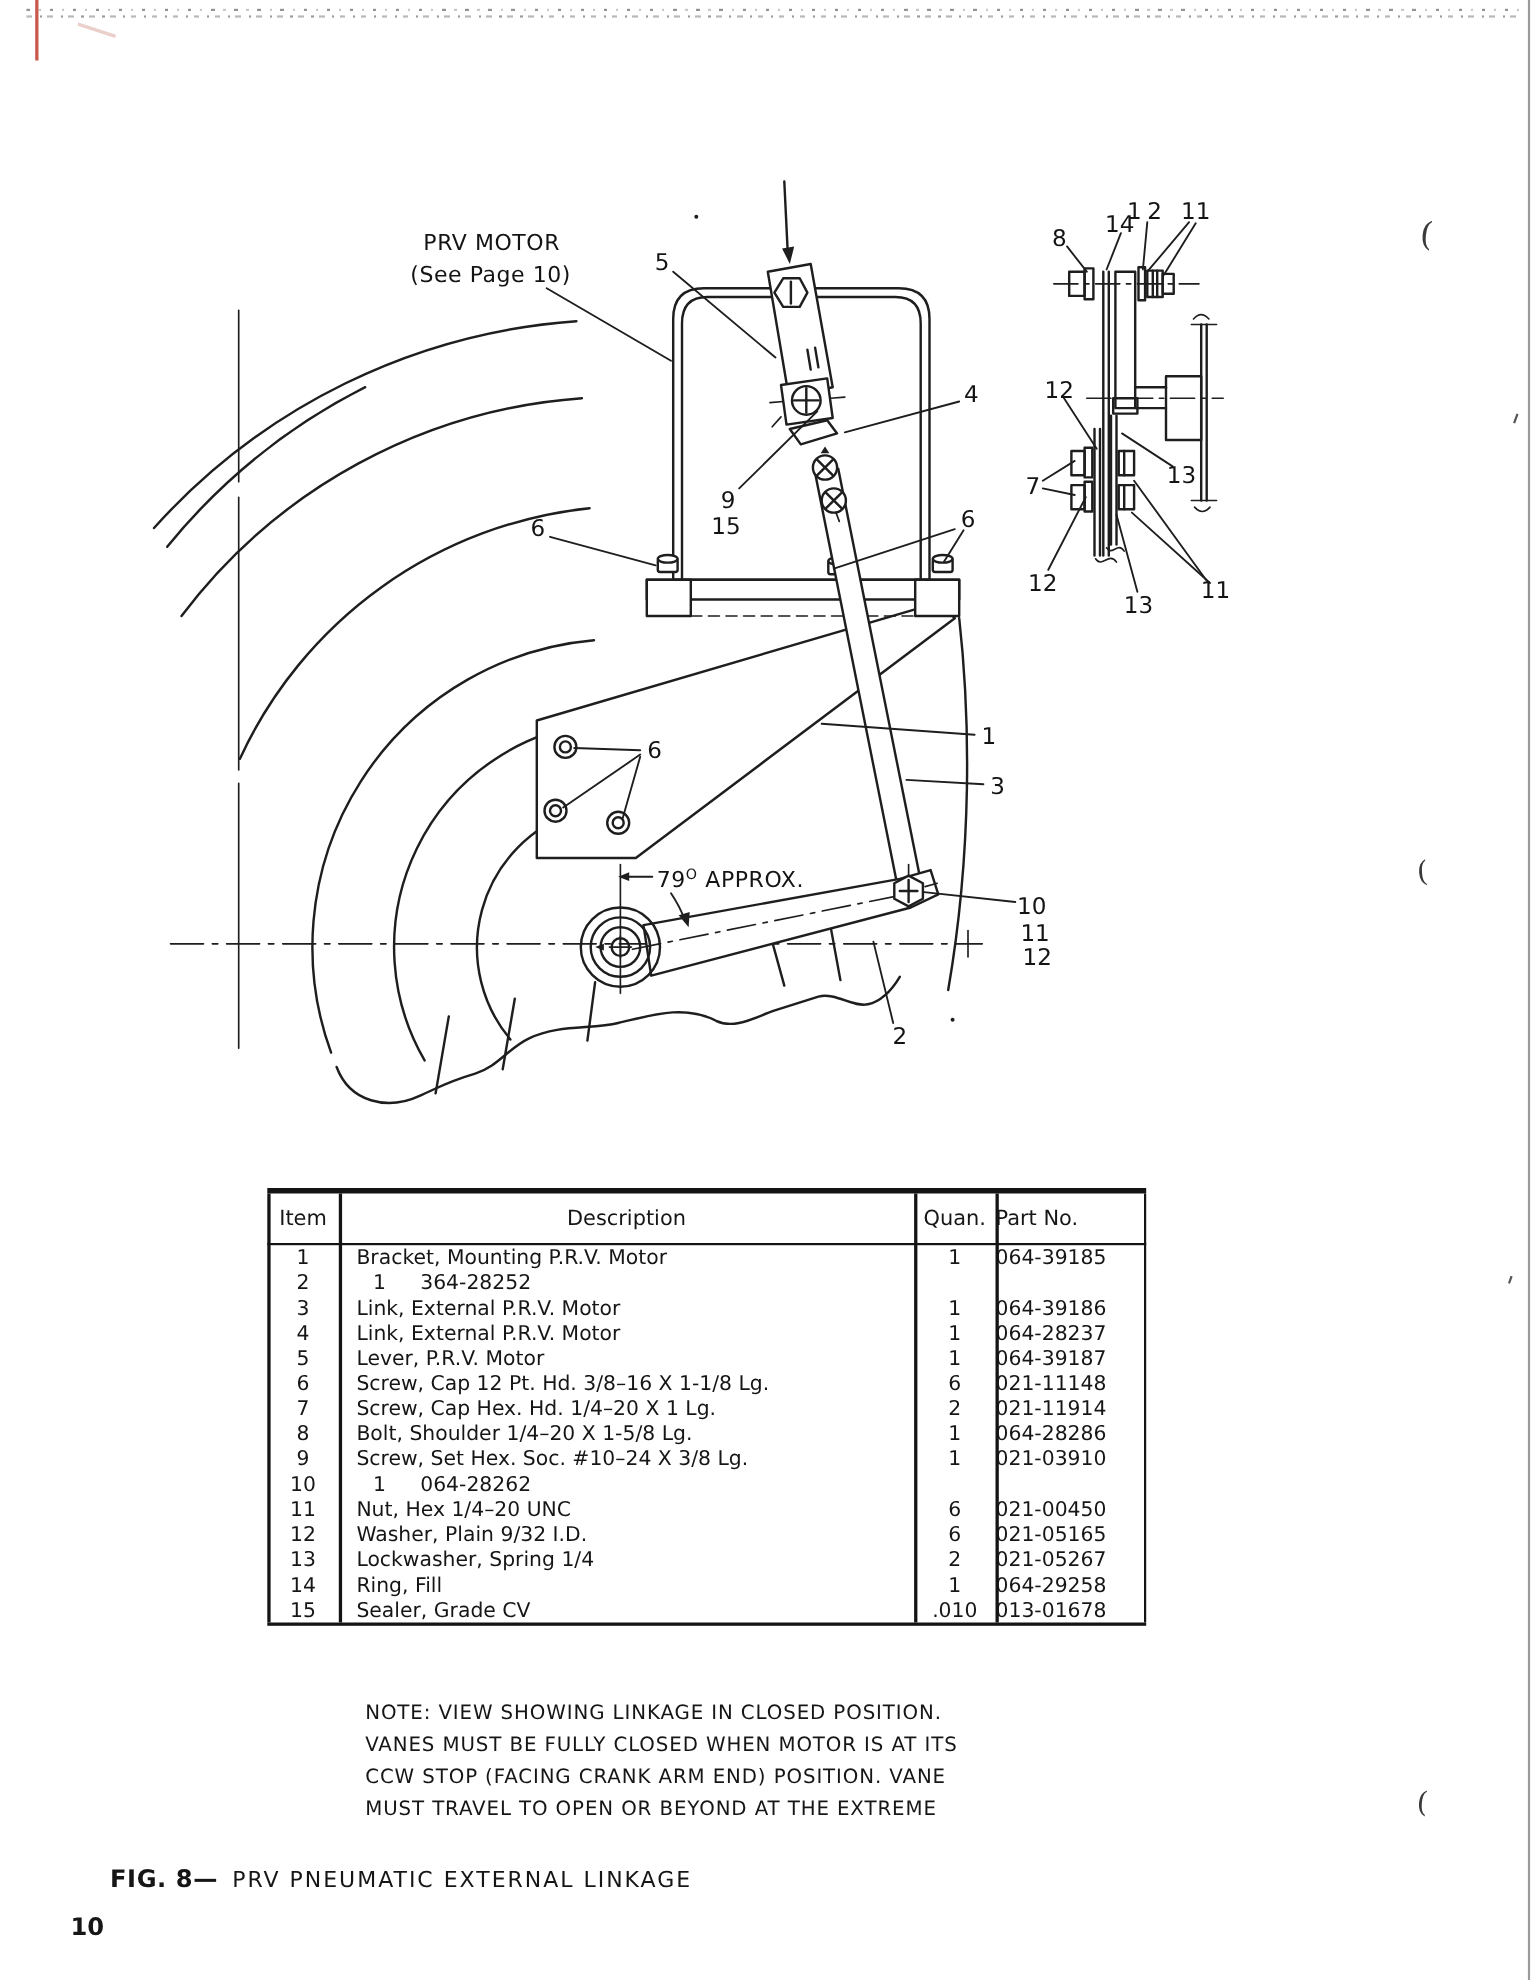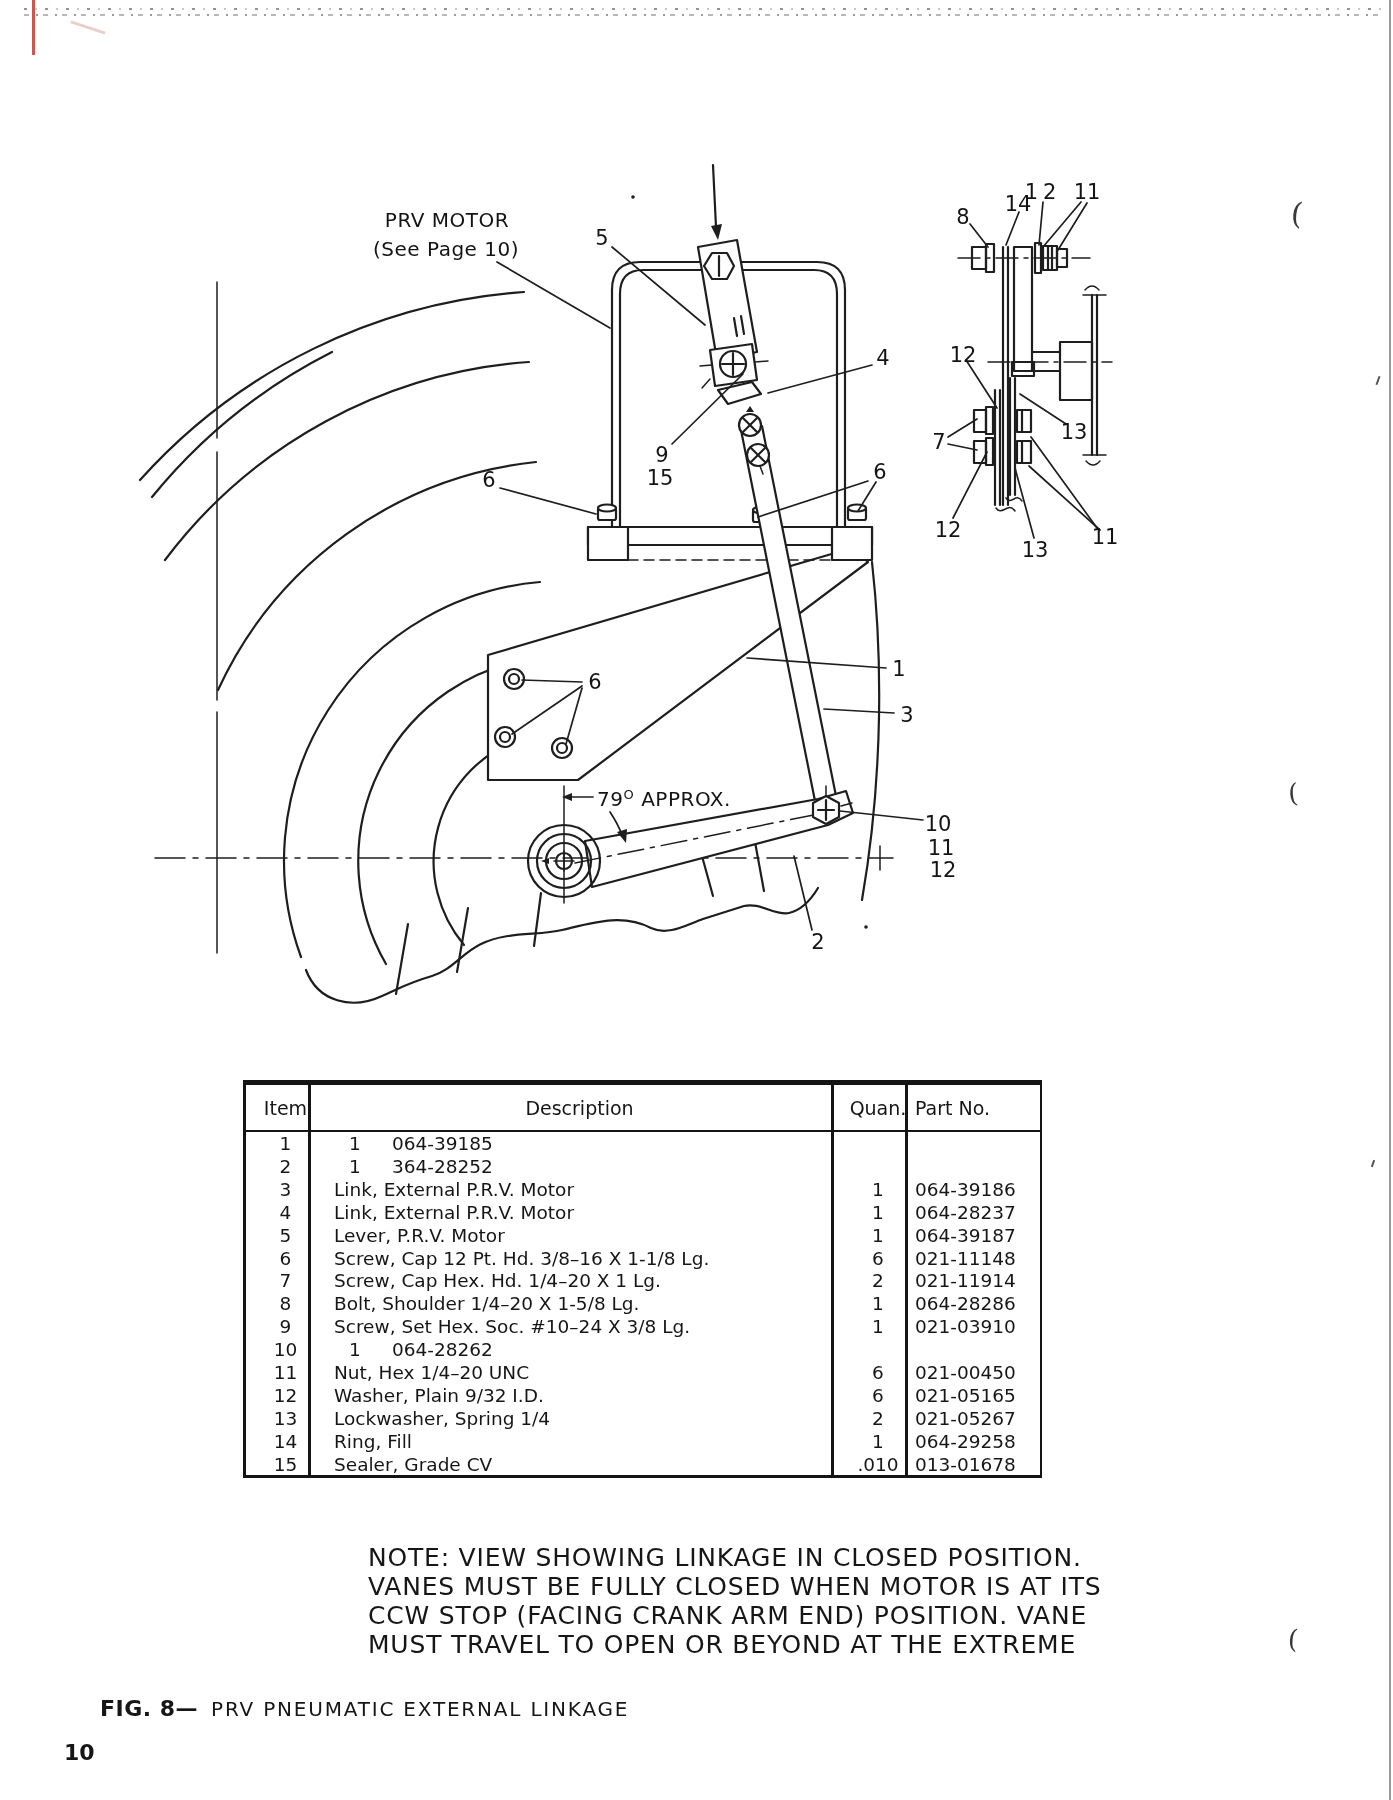--- a/index.html
+++ b/index.html
@@ -30,28 +30,28 @@
   .drawing .lbl{text-anchor:middle;}
   .drawing .mlabel{font-size:20px;text-anchor:middle;letter-spacing:.5px;}
   .drawing .angle{font-size:20px;letter-spacing:.5px;}
   .drawing .sp{letter-spacing:5px;}
   
   .ptable{position:absolute;left:243px;top:1080px;width:799px;height:390px;
           border-top:5px solid #141414;border-bottom:3px solid #141414;font-size:18.5px;}
   .vline{position:absolute;top:0;bottom:0;width:2.5px;background:#141414;}
   .thead{display:flex;height:45px;align-items:center;border-bottom:2.5px solid #141414;}
   .trow{display:flex;height:22.93px;align-items:center;}
-  .c-item{width:65px;text-align:center;flex:none;margin-left:10px;}
+  .c-item{width:65px;text-align:center;flex:none;}
   .c-desc{width:523px;padding-left:16px;box-sizing:border-box;flex:none;white-space:nowrap;}
   .c-quan{width:74px;text-align:center;flex:none;}
   .c-part{width:137px;text-align:left;flex:none;}
   .thead div{font-size:19px;}
   .thead .c-desc{text-align:center;padding-left:0;}
   
-  .note{position:absolute;left:368px;top:1543px;font-size:25px;line-height:29px;letter-spacing:.8px;white-space:nowrap;}
+  .note{position:absolute;left:332px;top:1543px;font-size:18px;line-height:29px;letter-spacing:.8px;white-space:nowrap;}
   .caption{position:absolute;left:100px;top:1696px;display:flex;align-items:baseline;gap:13px;white-space:nowrap;}
   .caption .figno{font-weight:bold;font-size:22px;letter-spacing:.5px;}
   .caption .figtitle{font-size:20px;letter-spacing:1.8px;}
   .pagenum{position:absolute;left:64px;top:1740px;font-weight:bold;font-size:22px;}
 </style>
 </head>
 <body>
 
 <div class="page">
 
@@ -303,20 +303,21 @@
 
     <div class="thead">
       <div class="c-item">Item</div>
       <div class="c-desc">Description</div>
       <div class="c-quan">Quan.</div>
       <div class="c-part">Part No.</div>
     </div>
 
     <div class="trow">
         <div class="c-item">1</div>
+        <div class="c-desc">Bracket, Mounting P.R.V. Motor</div>
         <div class="c-quan">1</div>
         <div class="c-part">064-39185</div>
       </div>
     <div class="trow">
         <div class="c-item">2</div>
         <div class="c-quan">1</div>
         <div class="c-part">364-28252</div>
       </div>
     <div class="trow">
         <div class="c-item">3</div>

